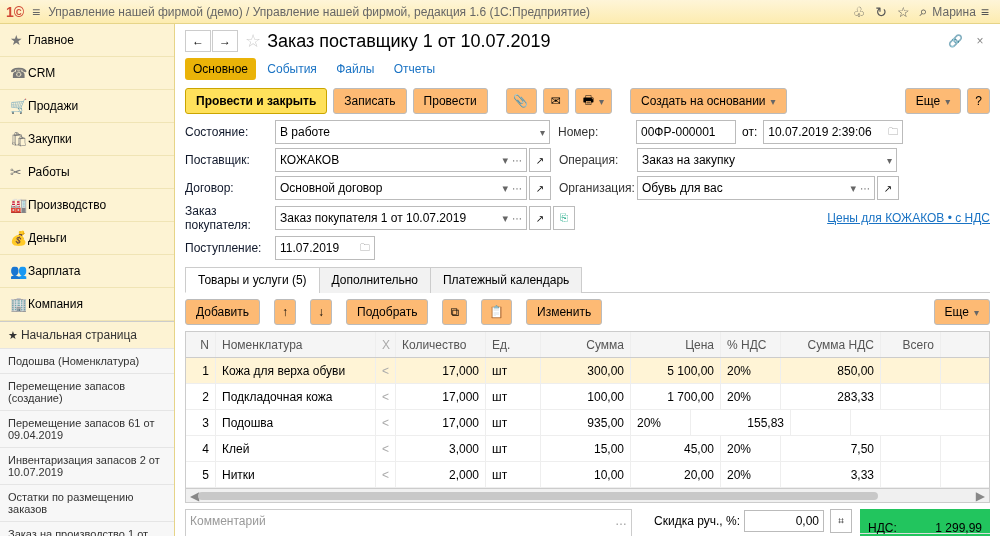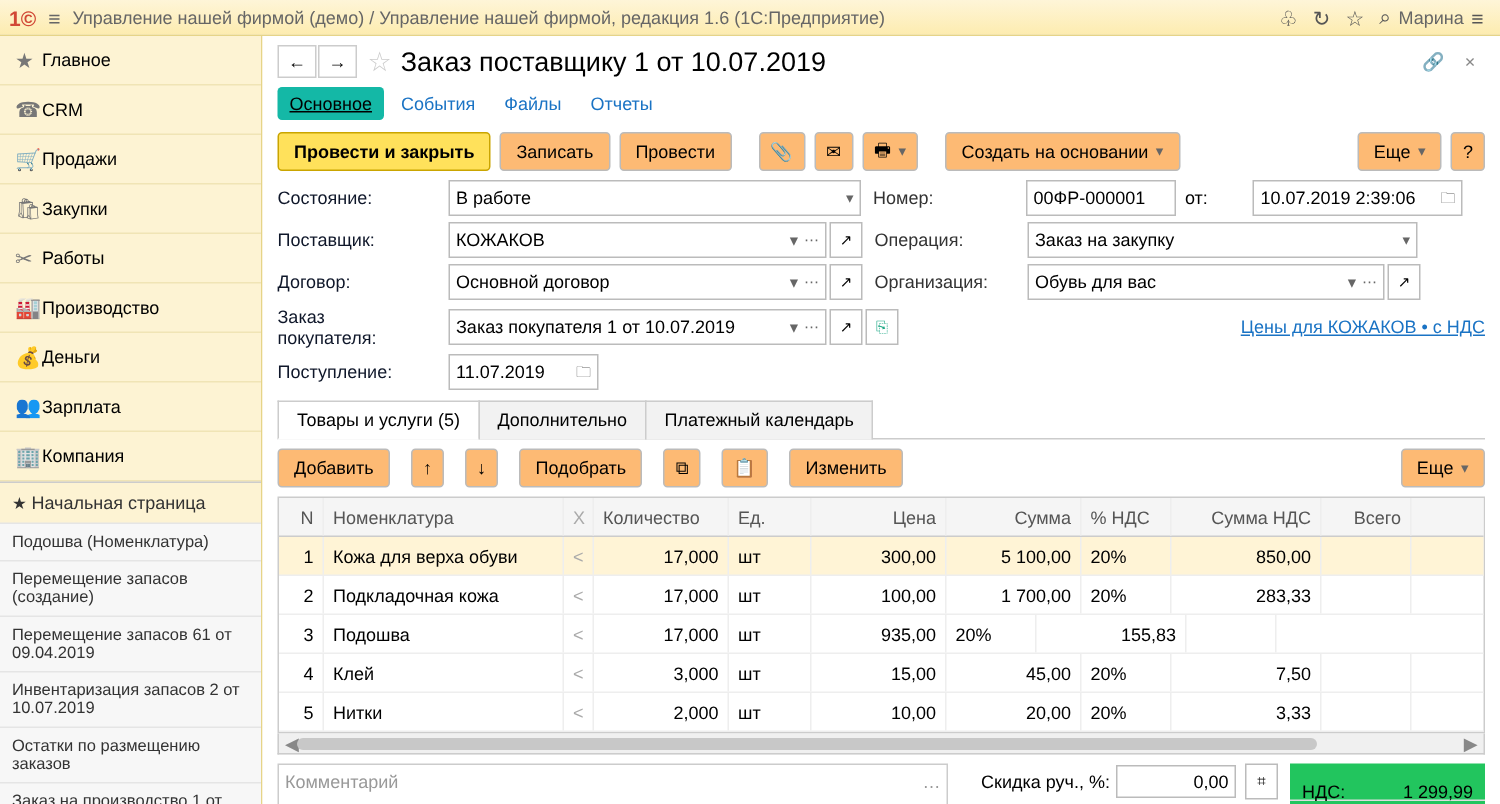--- a/index.html
+++ b/index.html
@@ -21,34 +21,34 @@
 .main { flex: 1; display: flex; flex-direction: column; padding: 2px 10px 6px 10px; background: #fff; overflow: hidden; }
 .doc-hdr { display: flex; align-items: center; padding: 4px 0; }
 .navbtn { width: 26px; height: 22px; border: 1px solid #ccc; background: #fff; margin-right: 1px; display: inline-flex; align-items: center; justify-content: center; }
 .star { color: #ccc; font-size: 18px; margin: 0 6px; }
 .doc-title { font-size: 18px; font-weight: normal; }
 .doc-hdr .wspacer { flex: 1; }
 .wicon { width: 20px; height: 20px; display: inline-flex; align-items: center; justify-content: center; color: #888; margin-left: 4px; }
 
 .subtabs { padding: 2px 0; }
 .subtab { display: inline-block; padding: 4px 8px; border-radius: 3px; }
-.subtab.active { background: #14b8a6; text-decoration: underline; }
+.subtab.active { background: #eab308; }
 .subtab.link { color: #1a73c4; }
 
 .toolbar { display: flex; align-items: center; gap: 6px; padding: 6px 0; }
 .btn { height: 26px; padding: 0 10px; border: 1px solid #bbb; background: #fdba74; border-radius: 3px; display: inline-flex; align-items: center; }
 .btn.primary { background: #ffe15b; border-color: #caa500; font-weight: bold; }
 .btn.icon { padding: 0 7px; }
 .btn .caret { margin-left: 5px; font-size: 10px; color: #666; }
 
 .form-rows { display: flex; flex-direction: column; gap: 4px; }
 .form-row { display: flex; align-items: center; }
 .lbl { width: 90px; color: #0f172a; }
 .lbl2 { width: 78px; color: #333; margin-left: 8px; }
-.inp { height: 24px; border: 1px solid #bbb; padding: 0 4px; background: #fff; display: flex; align-items: center; position: relative; margin-left: 24px; }
+.inp { height: 24px; border: 1px solid #bbb; padding: 0 4px; background: #fff; display: flex; align-items: center; position: relative; }
 .inp .caret { position: absolute; right: 4px; color: #666; font-size: 10px; }
 .inp .extra { position: absolute; right: 18px; color: #666; font-size: 11px; }
 .smallbtn { width: 22px; height: 24px; border: 1px solid #bbb; margin-left: 2px; background: #fff; display: inline-flex; align-items: center; justify-content: center; font-size: 10px; }
 
 .doctabs { margin-top: 6px; border-bottom: 1px solid #ccc; display: flex; }
 .doctab { padding: 5px 12px; border: 1px solid #ccc; border-bottom: none; background: #f2f2f2; margin-right: -1px; position: relative; top: 1px; }
 .doctab.active { background: #fff; border-bottom: 1px solid #fff; }
 
 .table-toolbar { display: flex; align-items: center; gap: 14px; padding: 6px 0; }
 .grid { border: 1px solid #ccc; }
@@ -278,22 +278,22 @@
         </button>
     </div>
 
     <div class="grid">
       <div class="grid-head">
         <div class="gc c-n">N</div>
         <div class="gc c-nom">Номенклатура</div>
         <div class="gc c-x">Х</div>
         <div class="gc c-qty">Количество</div>
         <div class="gc c-unit">Ед.</div>
+        <div class="gc c-sum r">Сумма</div>
         <div class="gc c-price r">Цена</div>
-        <div class="gc c-sum r">Сумма</div>
         <div class="gc c-vat">% НДС</div>
         <div class="gc c-vatsum r">Сумма НДС</div>
         <div class="gc c-total r">Всего</div>
       </div>
       <div id="grid-body">
           <div class="grid-row sel">
             <div class="gc c-n r">1</div>
             <div class="gc c-nom">Кожа для верха обуви</div>
             <div class="gc c-x">&lt;</div>
             <div class="gc c-qty r">17,000</div>

